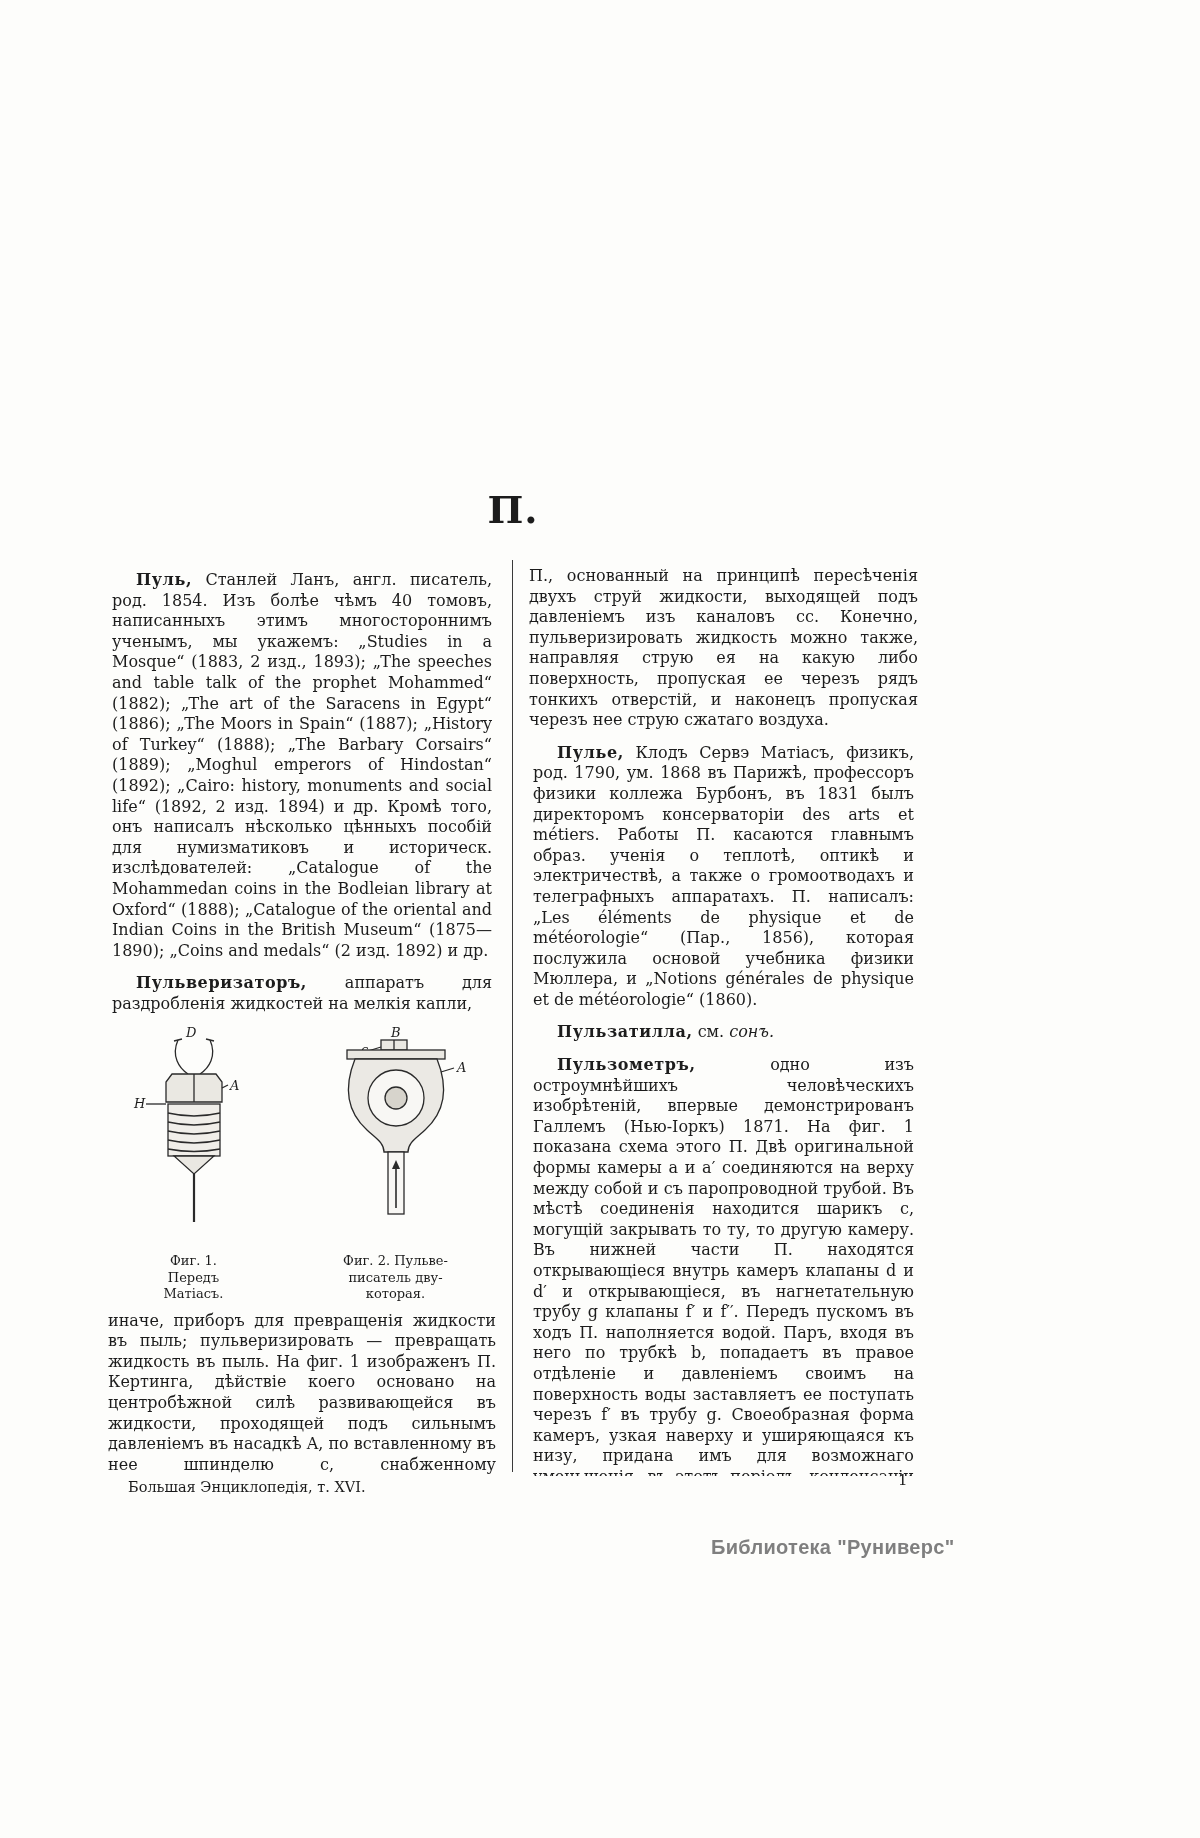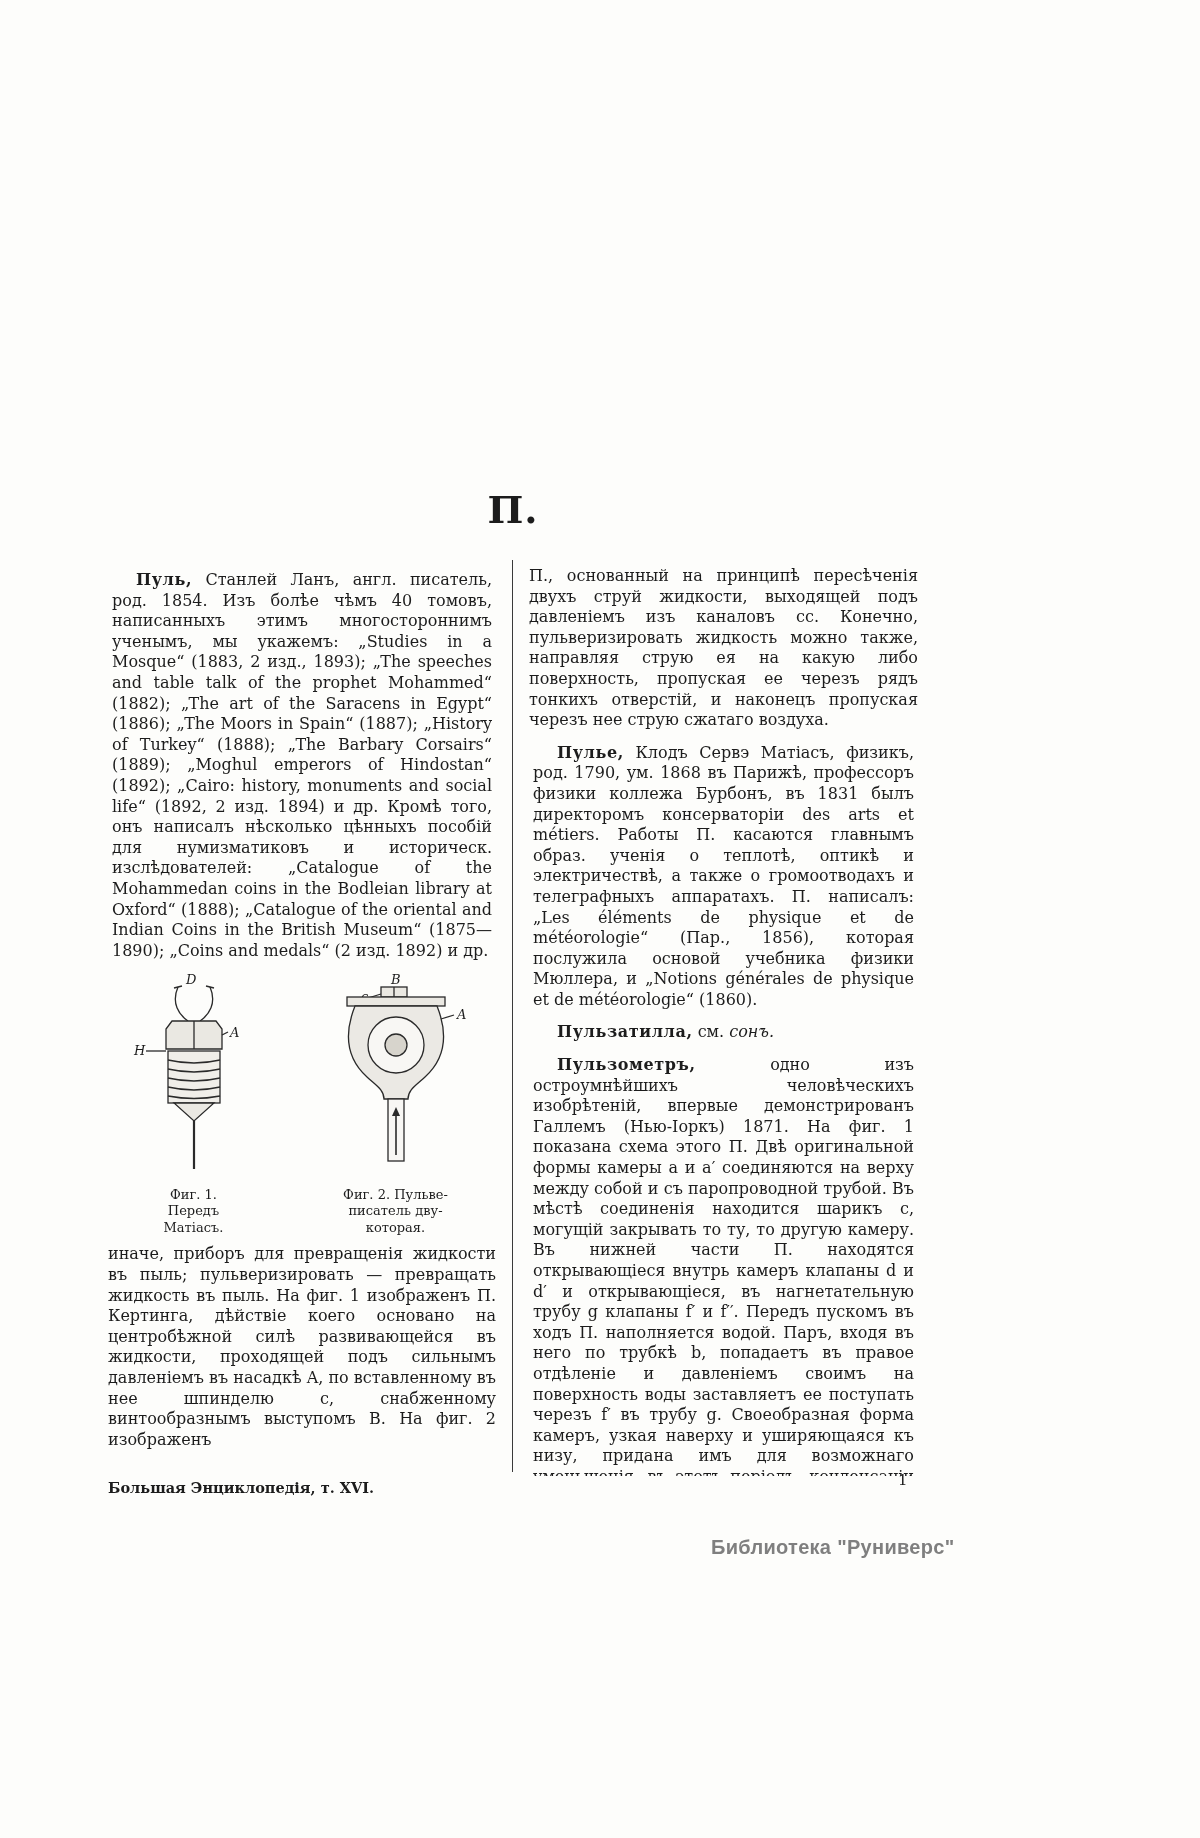--- a/index.html
+++ b/index.html
@@ -49,37 +49,36 @@
   .figures {
     display: flex;
     justify-content: space-around;
     align-items: flex-start;
     margin: 10px 0 8px 0;
   }
   .figure { text-align: center; }
   .caption {
     font-size: 13px;
     line-height: 16.5px;
-    margin-top: 8px;
+    margin-top: 21px;
     text-align: center;
   }
   svg .ln   { stroke: #2a2a2a; stroke-width: 1.3; fill: none; }
   svg .fill { stroke: #2a2a2a; stroke-width: 1.3; }
   svg text  {
     font-family: "DejaVu Serif", serif;
     font-size: 13px;
     font-style: italic;
     fill: #1c1c1c;
   }
   .footer-line {
     position: absolute;
     top: 1479px;
-    left: 108px;
+    left: 128px;
     font-size: 14.5px;
-    font-weight: bold;
   }
   .page-number {
     position: absolute;
     top: 1471px;
     left: 898px;
     font-size: 15px;
   }
   .watermark {
     position: absolute;
     top: 1536px;
@@ -97,20 +96,21 @@
 <div class="page">
 
   <div class="section-heading">П.</div>
 
   <div class="column-divider"></div>
 
   <div class="col col-left">
 
     <p class="article"><span class="term">Пуль,</span><span> Станлей Ланъ, англ. писатель, род. 1854. Изъ болѣе чѣмъ 40 томовъ, написанныхъ этимъ многостороннимъ ученымъ, мы укажемъ: „Studies in a Mosque“ (1883, 2 изд., 1893); „The speeches and table talk of the prophet Mohammed“ (1882); „The art of the Saracens in Egypt“ (1886); „The Moors in Spain“ (1887); „History of Turkey“ (1888); „The Barbary Corsairs“ (1889); „Moghul emperors of Hindostan“ (1892); „Cairo: history, monuments and social life“ (1892, 2 изд. 1894) и др. Кромѣ того, онъ написалъ нѣсколько цѣнныхъ пособій для нумизматиковъ и историческ. изслѣдователей: „Catalogue of the Mohammedan coins in the Bodleian library at Oxford“ (1888); „Catalogue of the oriental and Indian Coins in the British Museum“ (1875—1890); „Coins and medals“ (2 изд. 1892) и др.</span></p>
 
+    <p class="article"><span class="term">Пульверизаторъ,</span><span> аппаратъ для раздробленія жидкостей на мелкія капли,</span></p>
 
     <div class="figures">
 
       <div class="figure">
         <svg width="140" height="200" viewBox="0 0 140 200">
           <text x="62" y="11">D</text>
           <g>
             <path class="ln" d="M54,14 C47,30 55,42 64,48"></path>
             <path class="ln" d="M86,14 C93,30 85,42 76,48"></path>
             <path class="ln" d="M50,15 L58,13"></path>

